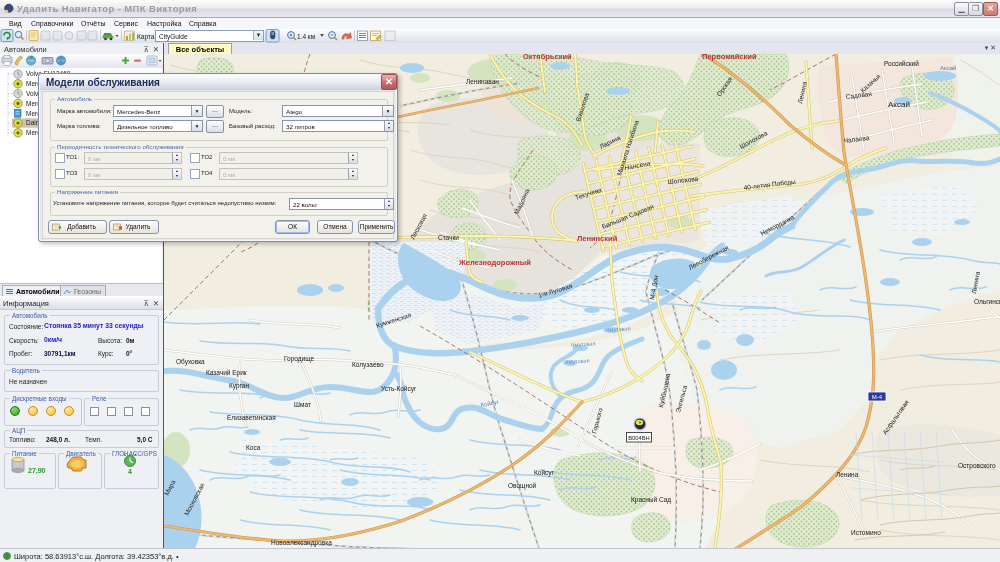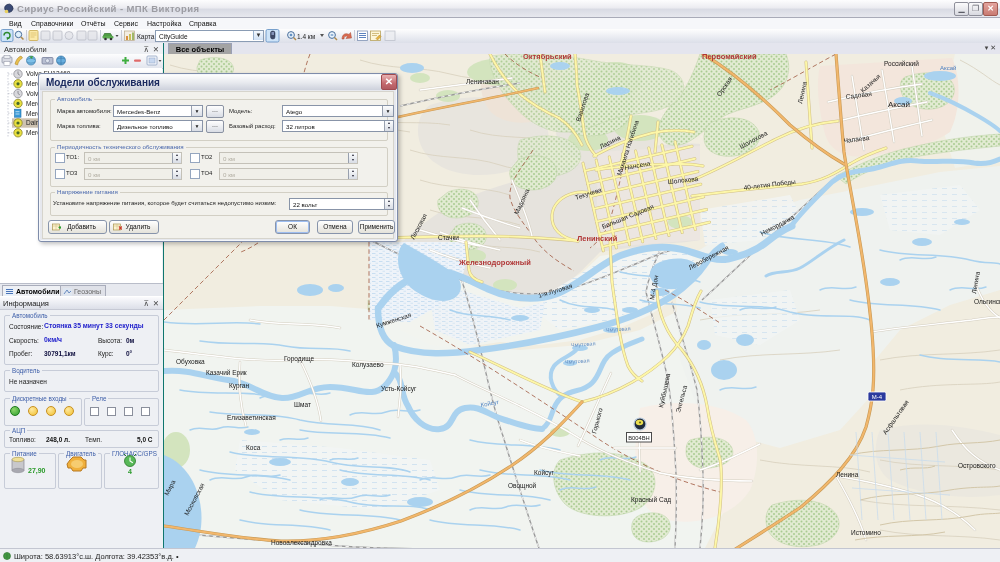--- a/index.html
+++ b/index.html
@@ -36,21 +36,21 @@
 .grp{position:absolute;border:1px solid #c7ccd8;border-radius:2px;background:#eef0f4;}
 .glab{position:absolute;top:-4px;left:5px;background:#eef0f4;padding:0 2px;font-size:6.3px;color:#3c5da8;white-space:nowrap;}
 .il{position:absolute;font-size:6.5px;color:#222;}
 .iv{position:absolute;font-size:6.5px;font-weight:bold;color:#0c0c3c;}
 .ivb{position:absolute;font-size:6.8px;font-weight:bold;color:#2222cc;}
 .led{position:absolute;width:8px;height:8px;border-radius:50%;}
 .cb{position:absolute;width:7px;height:7px;background:#fff;border:1px solid #8a8f9c;}
 
 #maparea{left:164px;top:43px;width:836px;height:505px;}
 #tabstrip{position:absolute;left:0;top:0;width:836px;height:11px;background:#e4e5ee;border-bottom:1px solid #9aa0b5;}
-#maptab{position:absolute;left:4px;top:0px;width:62px;height:10px;background:#a3a3a3;border:1px solid #9aa0b5;border-bottom:1px solid #fdfdfa;font-size:7.5px;font-weight:bold;text-align:center;padding-top:1px;}
+#maptab{position:absolute;left:4px;top:0px;width:62px;height:10px;background:#fef9c3;border:1px solid #9aa0b5;border-bottom:1px solid #fdfdfa;font-size:7.5px;font-weight:bold;text-align:center;padding-top:1px;}
 #tsbtn{position:absolute;right:4px;top:1px;font-size:7px;color:#444;}
 
 #statusbar{left:0;top:548px;width:1000px;height:14px;background:#eef0f4;border-top:1px solid #c3c6d1;font-size:7.5px;color:#222;}
 
 #dlg{left:38px;top:73px;width:358px;height:167px;background:#e6e8ee;border:1px solid #7e8caa;border-radius:3px;box-shadow:2px 2px 4px rgba(0,0,0,.25), inset 0 0 0 1px #f5f7fa;}
 #dlgtitle{position:absolute;left:1px;top:1px;width:356px;height:15px;background:linear-gradient(#fdfdfe,#e8eaef 50%,#cdd1dc);}
 #dlgtitle .t{position:absolute;left:6px;top:2px;font-size:10px;font-weight:bold;color:#1c2b60;}
 #dlgclose{position:absolute;right:0px;top:0px;width:14px;height:14px;border-radius:2px;background:linear-gradient(#e8b2b2,#c4696e 60%,#b05a60);border:1px solid #a04a50;color:#fff;font-size:10px;font-weight:bold;text-align:center;line-height:13px;}
 #dlgbody{position:absolute;left:3px;top:17px;width:350px;height:146px;background:#f2f1ec;border:1px solid #d6d4cc;}
 .fg{position:absolute;border:1px solid #d2cfc4;border-radius:2px;}
@@ -66,21 +66,21 @@
 .btn{position:absolute;height:12px;background:linear-gradient(#ffffff,#e4e2da);border:1px solid #8794ab;border-radius:3px;font-size:6.5px;color:#111;text-align:center;line-height:12px;}
 </style></head>
 <body>
 <div id="app">
 
  <div id="titlebar" class="abs"></div>
  <svg class="abs" style="left:3px;top:3px;" width="11" height="11" viewBox="0 0 11 11">
 <path d="M2,7 A4.2,4.2 0 1 1 8.5,8.5 L6,9.5 Z" fill="#3a4a74" stroke="#252f4e" stroke-width="0.6"></path>
 <circle cx="3.5" cy="8.5" r="1.8" fill="#e8d060"></circle>
 </svg>
- <div class="abs" id="titletext">Сириус Российский - МПК Виктория</div>
+ <div class="abs" id="titletext">Удалить Навигатор - МПК Виктория</div>
  <div class="abs winbtn" style="right:31px;">▁</div>
  <div class="abs winbtn" style="right:17px;">❐</div>
  <div class="abs winbtn" id="btnclose" style="right:2px;">✕</div>
 
  <div id="menubar" class="abs">
   <span style="left:9px;">Вид</span>
       <span style="left:31px;">Справочники</span>
       <span style="left:81px;">Отчёты</span>
       <span style="left:114px;">Сервис</span>
       <span style="left:147px;">Настройка</span>

